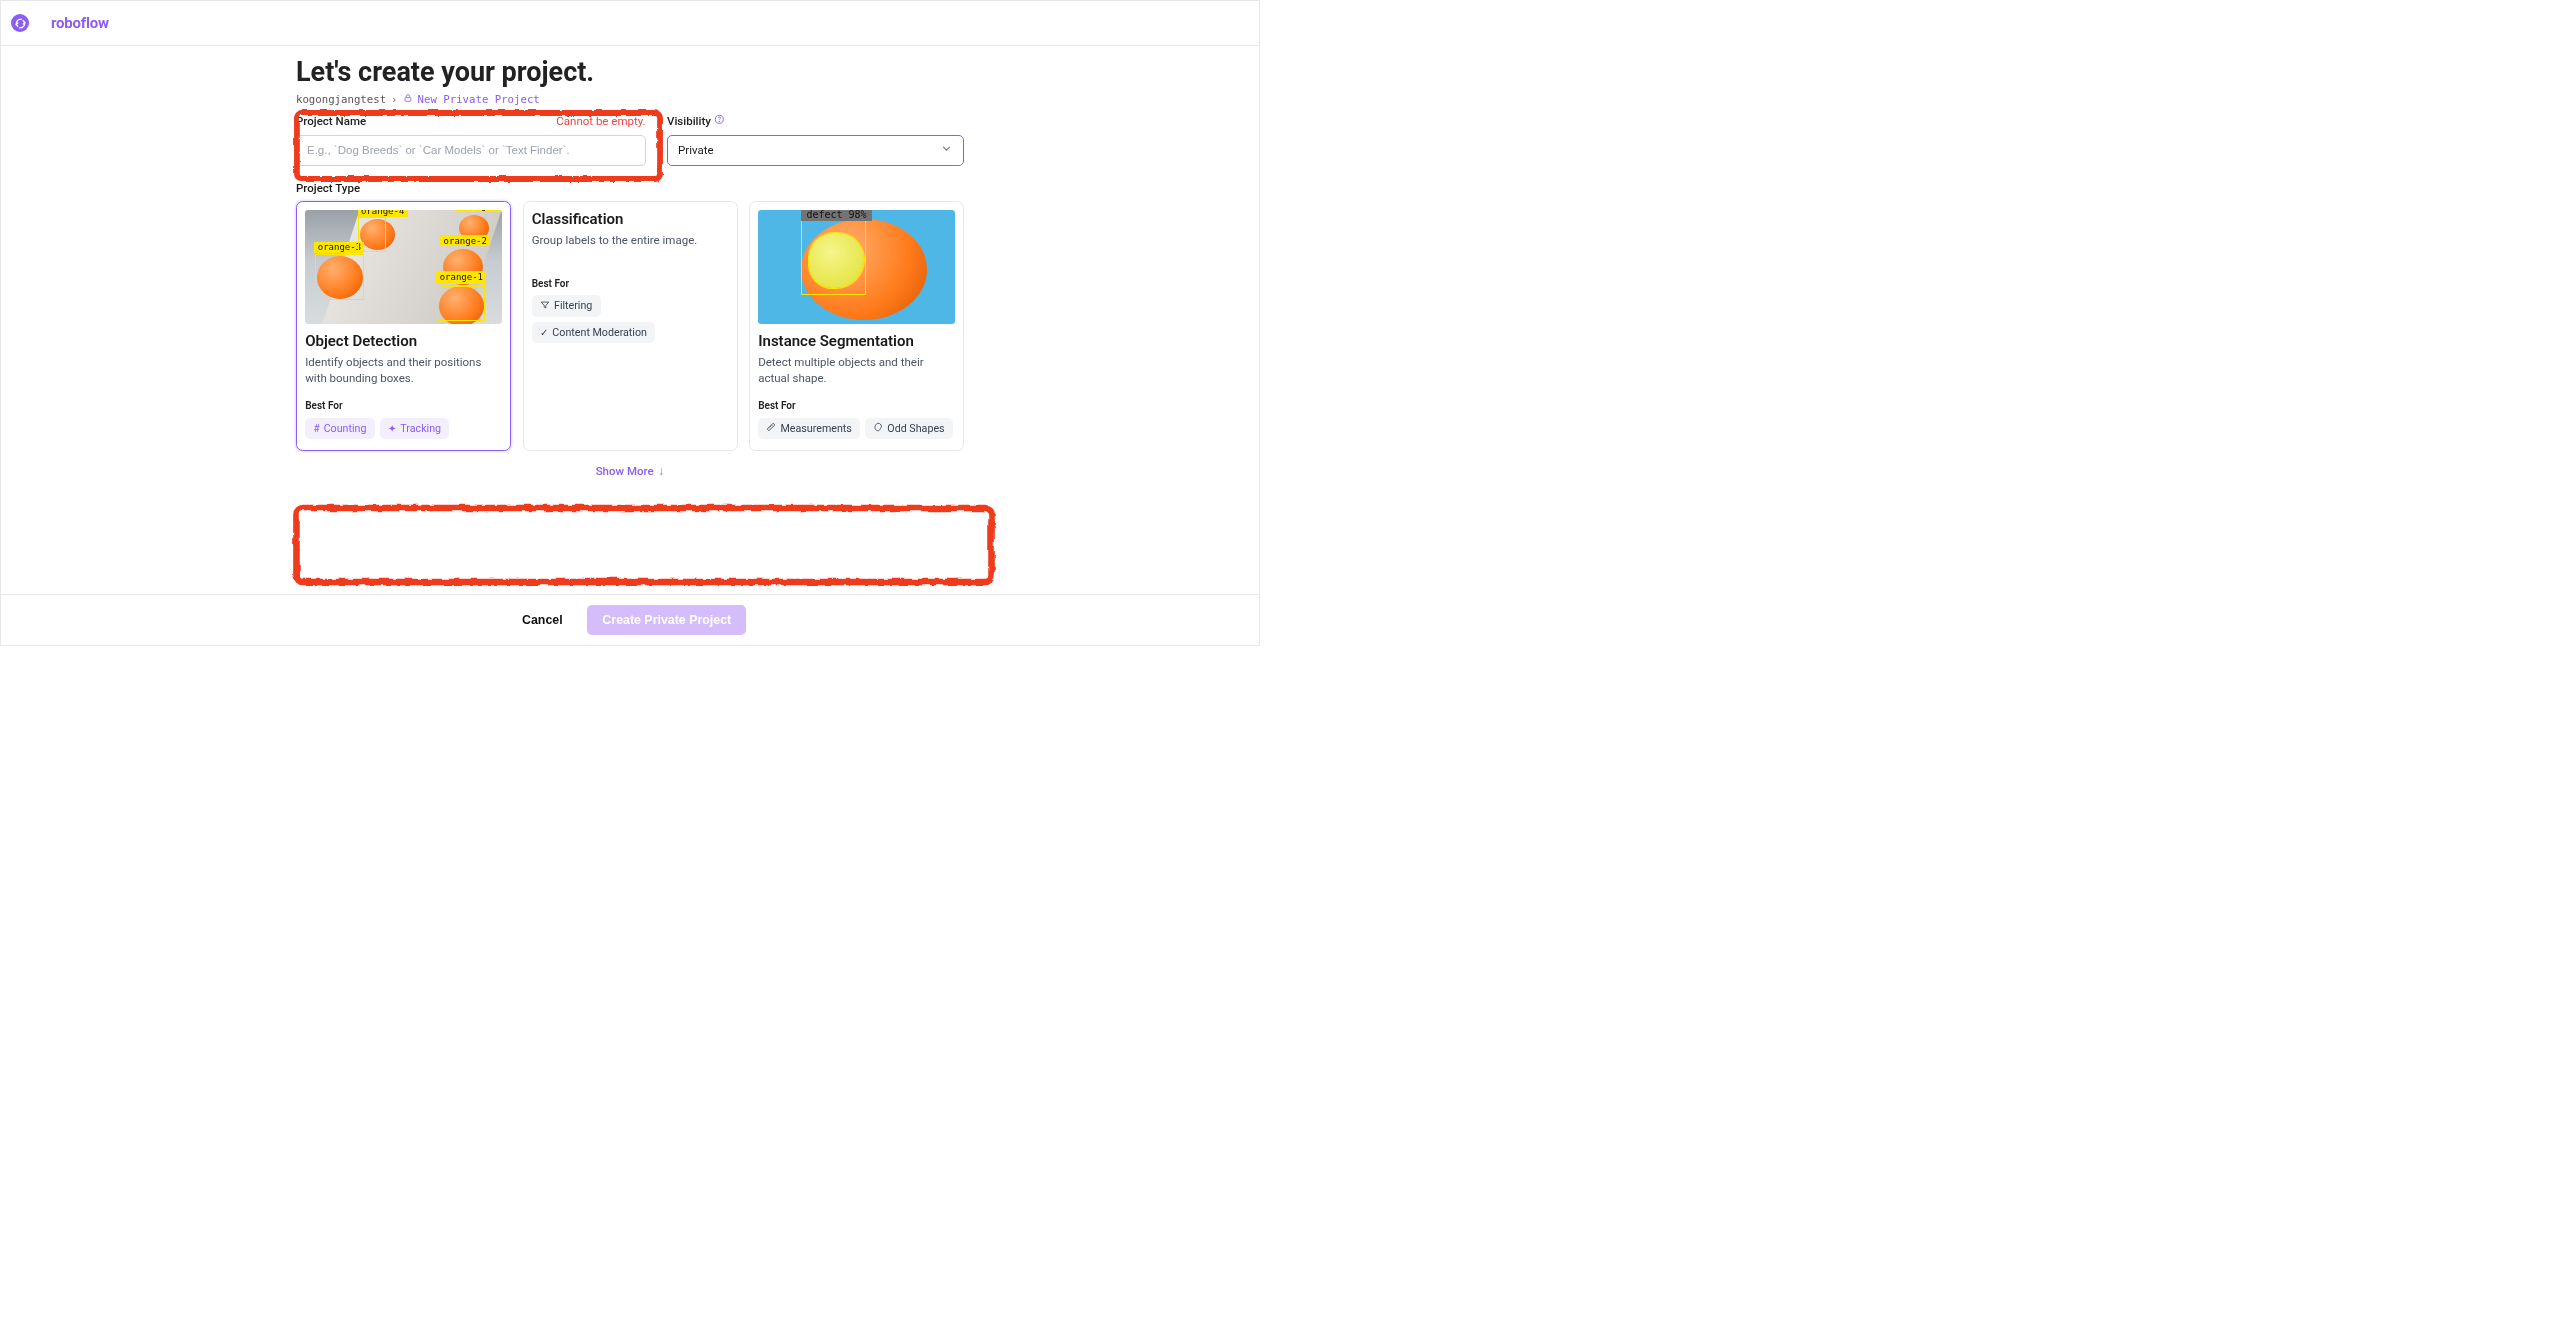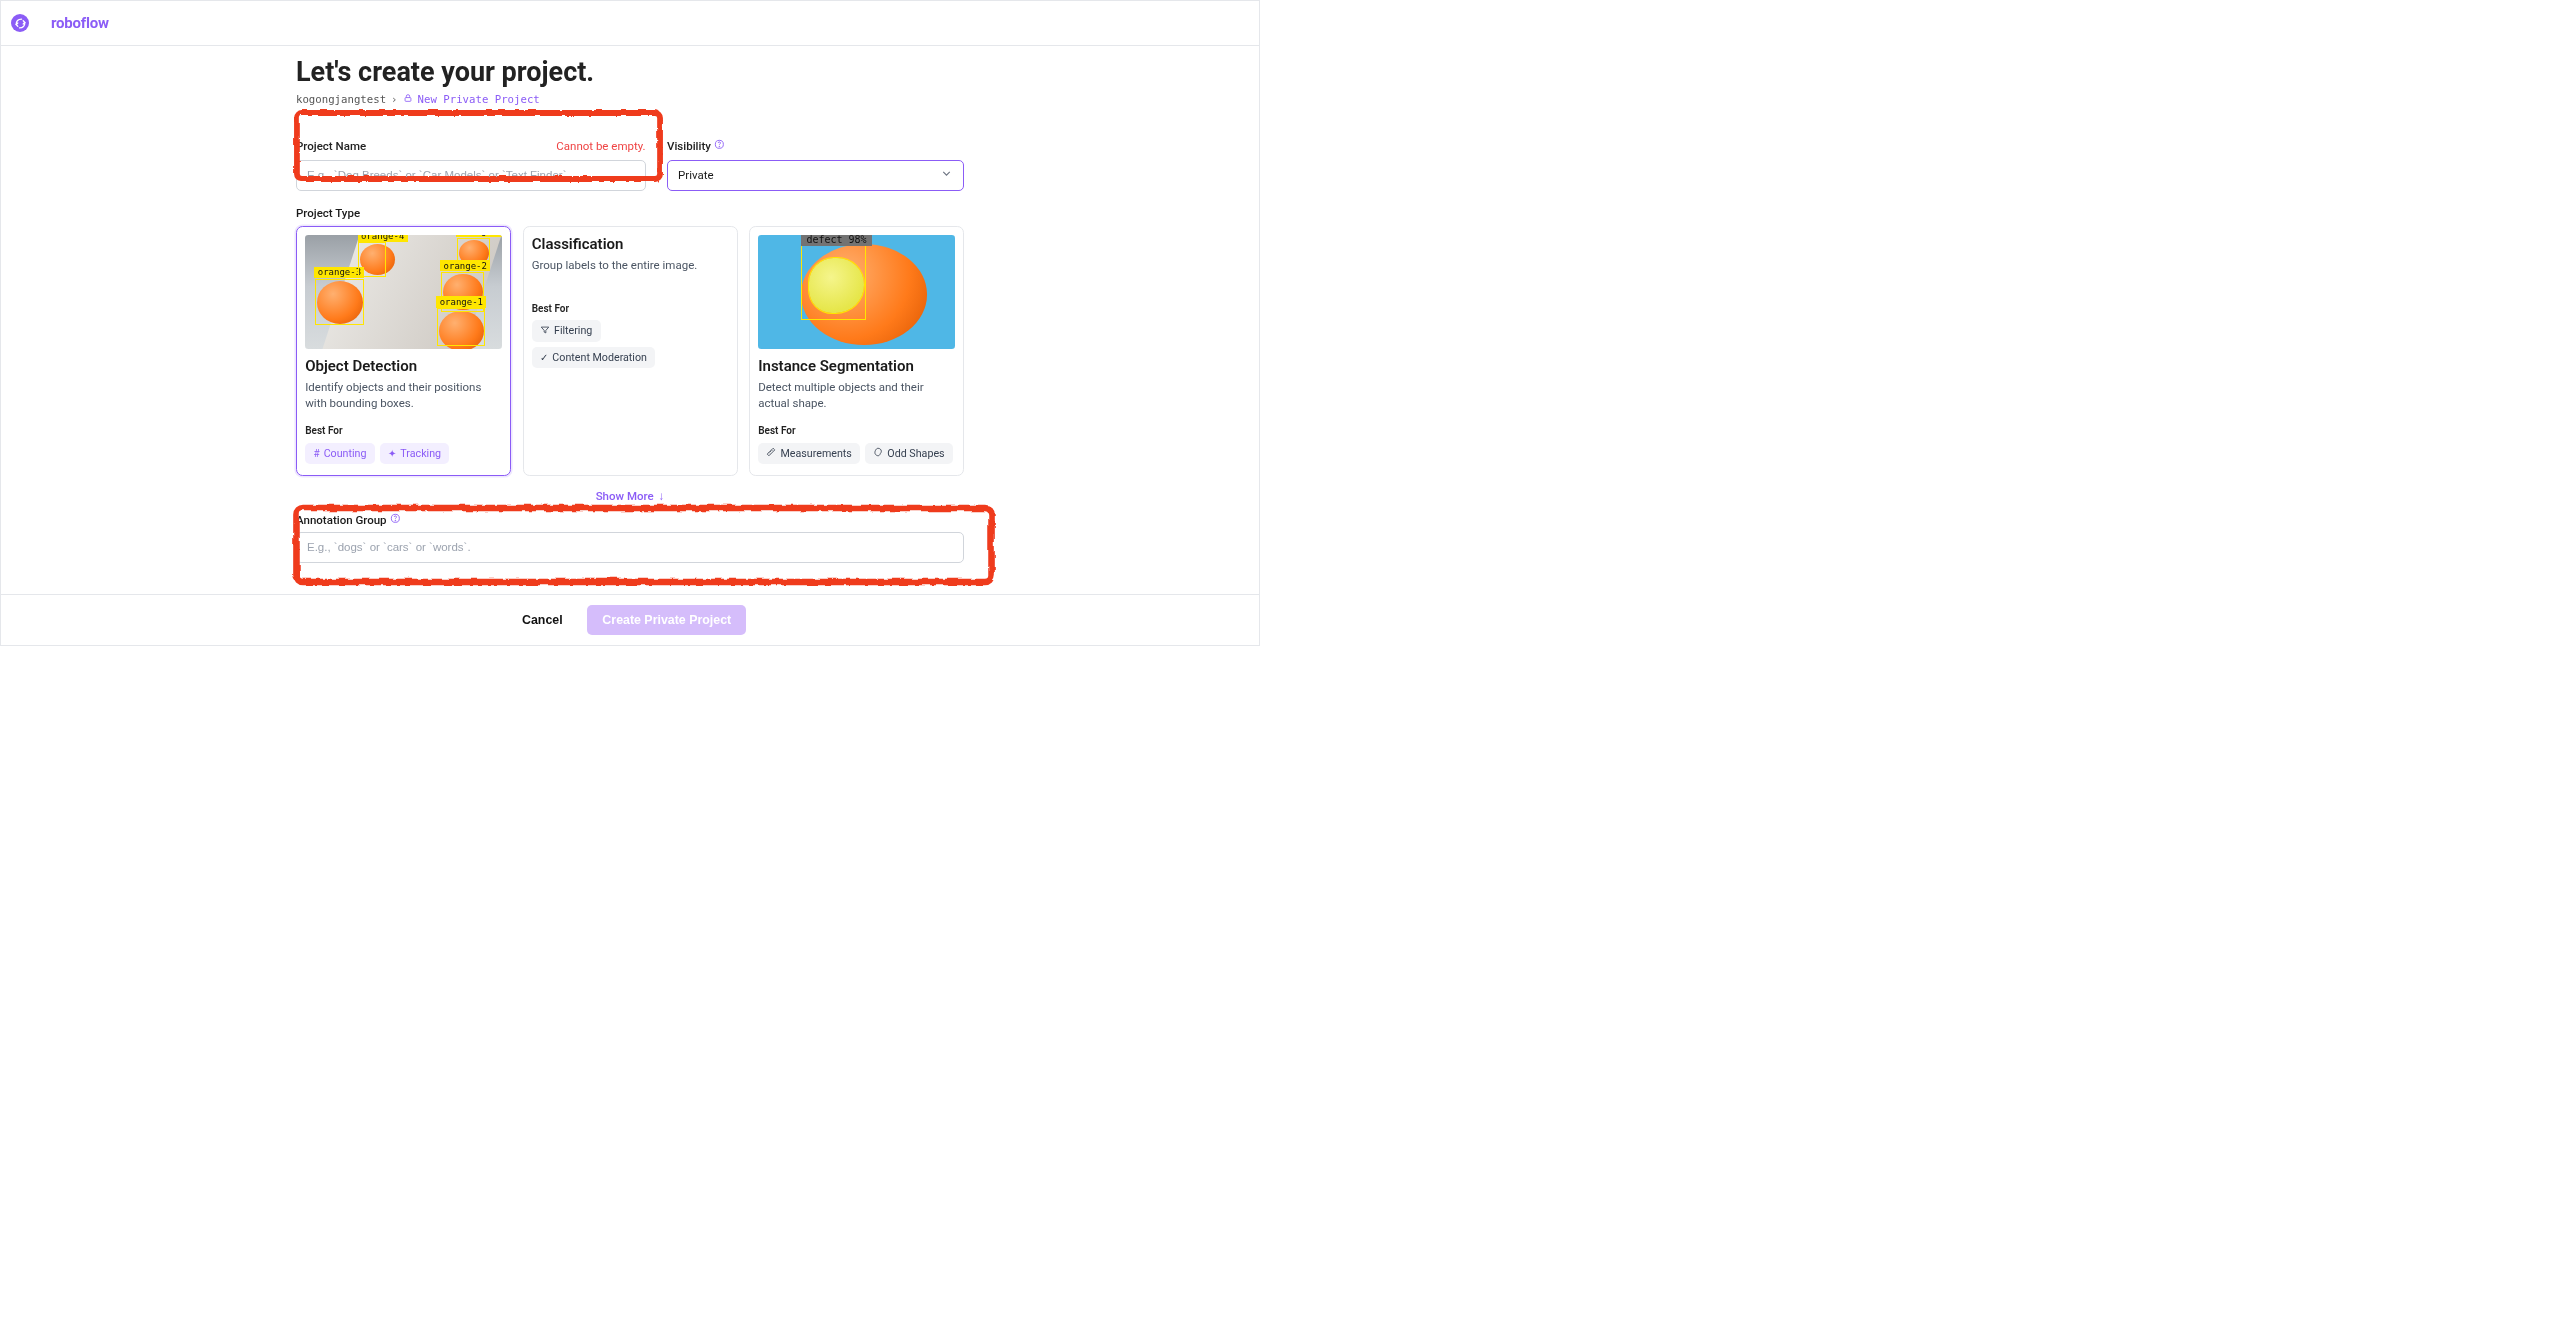--- a/index.html
+++ b/index.html
@@ -25,21 +25,21 @@
     background: #8b5cf6; display: flex; align-items: center; justify-content: center;
   }
   .logo-icon svg { width: 13px; height: 13px; }
   .logo-text { color: #8b5cf6; font-weight: 700; font-size: 15px; letter-spacing: -0.2px; }
   .main {
     width: 668px;
     margin: 0 auto;
     padding-top: 10px;
   }
   .title { font-size: 27px; font-weight: 700; color: #222; margin-bottom: 5px; }
-  .breadcrumb { font-family: ui-monospace, Menlo, monospace; font-size: 10.7px; color: #555; margin-bottom: 32px; display:flex; align-items:center; gap:5px;}
+  .breadcrumb { font-family: ui-monospace, Menlo, monospace; font-size: 10.7px; color: #555; margin-bottom: 7px; display:flex; align-items:center; gap:5px;}
   .breadcrumb .sep { color: #666; }
   .bc-lock { color:#8b5cf6; }
   .bc-new { color:#8b5cf6; }
   .row { display: flex; gap: 21.4px; margin-bottom: 15px; }
   .field { flex: 1; position: relative; }
   .field.vis { width: 297px; flex: 0 0 297px; }
   .label-row { display:flex; align-items:center; justify-content:space-between; margin-bottom:5px; height:16.5px;}
   .label { font-size: 11.5px; font-weight: 500; color: #222; display:flex; align-items:center; gap:3.3px;}
   .errmsg { color:#ef4444; font-size:11.5px; font-weight:400; }
   .help-icon { color:#8b5cf6; font-size:10.7px; }
@@ -270,33 +270,20 @@
     </div>
   </div>
 
   <div class="showmore">
     <a href="#">
       <span>Show More</span>
       <span>↓</span>
     </a>
   </div>
 
-  <div class="ann-wrap">
-    <div class="ann-label">
-      <span>Annotation Group</span>
-      <span class="help-icon">
-        <svg width="10.7" height="10.7" viewBox="0 0 24 24" fill="none" stroke="#8b5cf6" stroke-width="2">
-            <circle cx="12" cy="12" r="9"></circle>
-            <path d="M9.5 9a2.5 2.5 0 1 1 3.5 2.3c-.8.4-1 1-1 1.7"></path>
-            <circle cx="12" cy="17" r="0.8" fill="#8b5cf6"></circle>
-          </svg>
-      </span>
-    </div>
-    <input class="ann-input" type="text" placeholder="E.g., `dogs` or `cars` or `words`." style="">
-  </div>
 </div>
 
 <div class="footer">
   <button class="btn-cancel">Cancel</button>
   <button class="btn-create" disabled="">Create Private Project</button>
 </div>
 
 <svg class="scribble" style="left:290px; top:106px; width:373px; height:76px;" viewBox="0 0 452 92" width="373" height="76">
   <defs>
       <filter id="r1">

